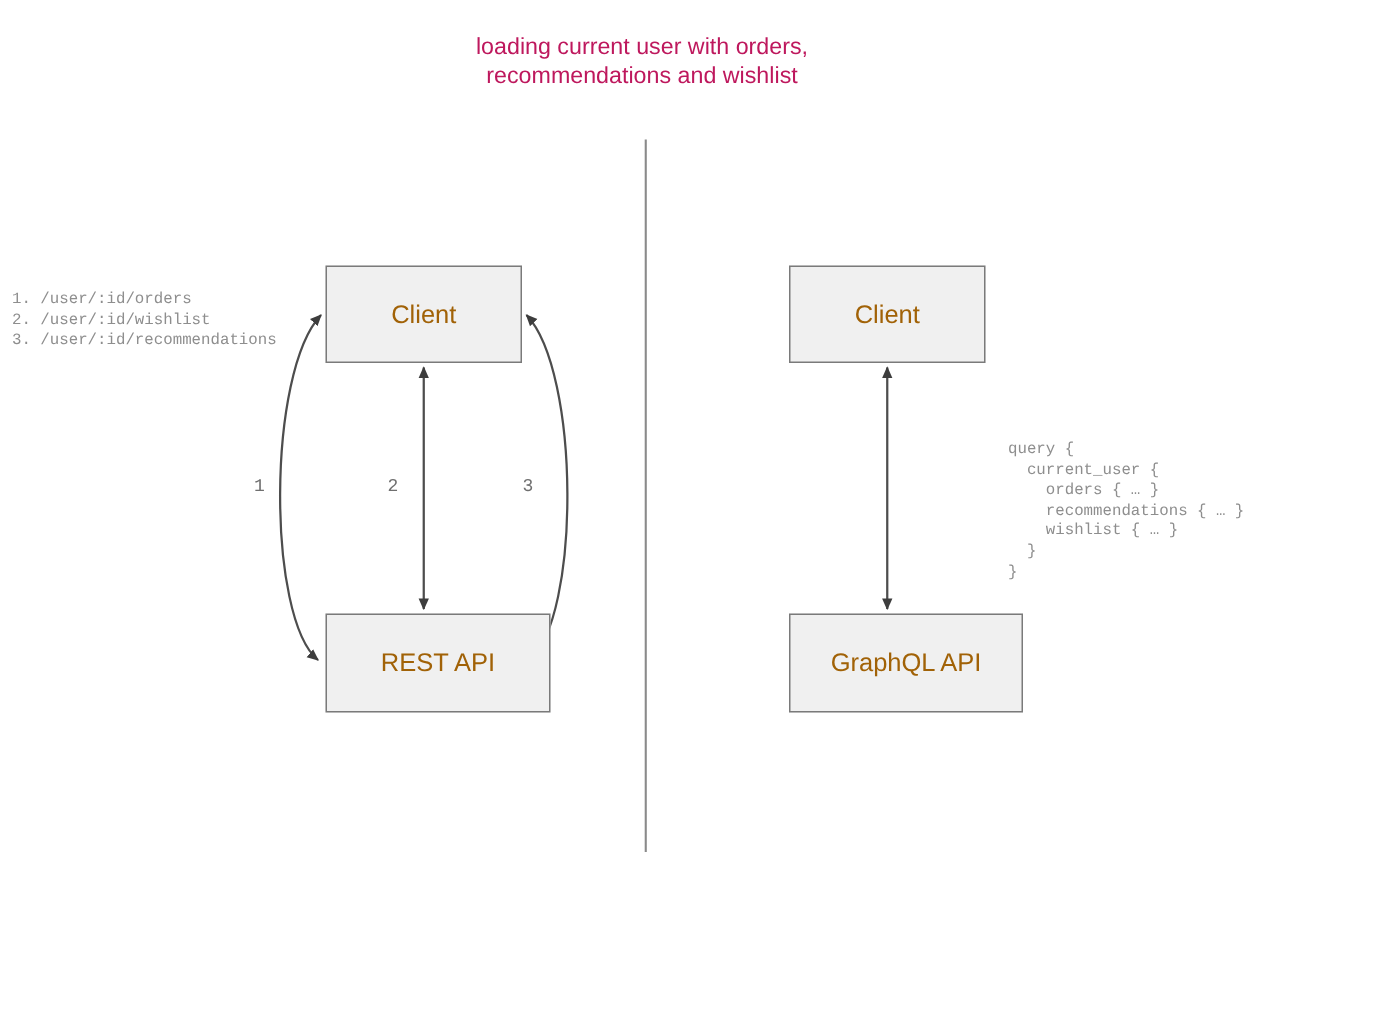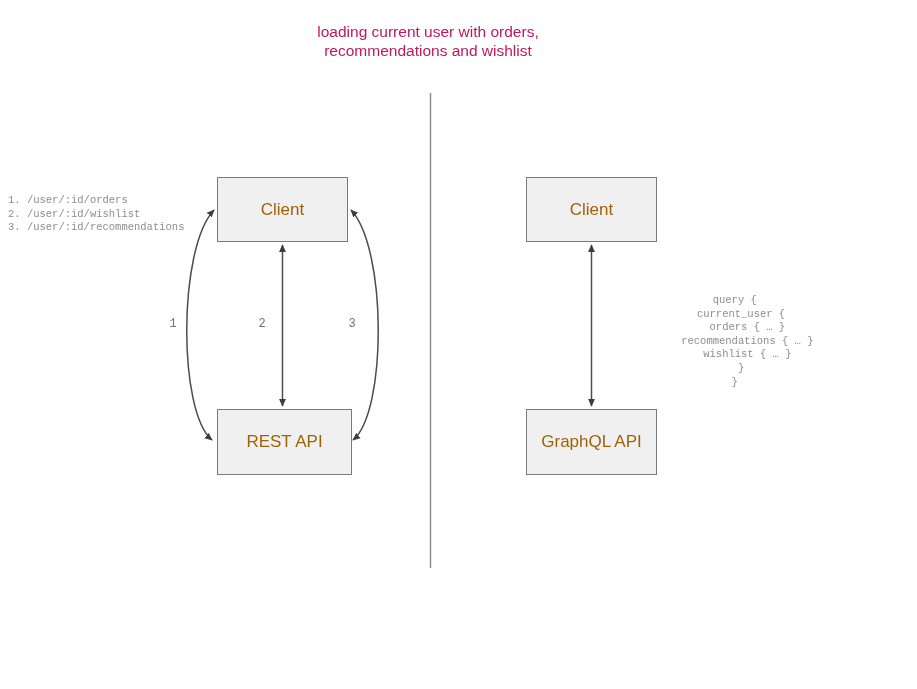--- a/index.html
+++ b/index.html
@@ -43,36 +43,36 @@
     border: 1.3px solid #7a7a7a;
     display: flex;
     align-items: center;
     justify-content: center;
     font-family: "Liberation Sans", sans-serif;
     font-size: 17px;
     color: #a16207;
   }
 
   #node-client-rest   { left: 217px; top: 177px; width: 131px; height: 65px; }
-  #node-rest-api      { left: 217px; top: 409px; width: 135px; height: 66px; }
+  #node-rest-api      { left: 217px; top: 409px; width: 150px; height: 66px; }
   #node-client-gql    { left: 526px; top: 177px; width: 131px; height: 65px; }
-  #node-graphql-api   { left: 526px; top: 409px; width: 131px; height: 66px; }
+  #node-graphql-api   { left: 526px; top: 409px; width: 156px; height: 66px; }
 
   .mono-block {
     position: absolute;
     font-family: "Liberation Mono", "DejaVu Sans Mono", monospace;
     font-size: 10.5px;
     line-height: 13.6px;
     color: #8e8e8e;
     white-space: pre;
     margin-top: 16px;
   }
 
   #rest-endpoints-legend { left: 8px;   top: 178px; }
-  #graphql-query-block   { left: 656px; top: 278px; text-align: center; }
+  #graphql-query-block   { left: 672px; top: 278px; }
 
   .edge-label {
     position: absolute;
     font-family: "Liberation Mono", "DejaVu Sans Mono", monospace;
     font-size: 12px;
     color: #6f6f6f;
     text-align: center;
     width: 20px;
   }
   #edge-label-1 { left: 163px; top: 317px; }

